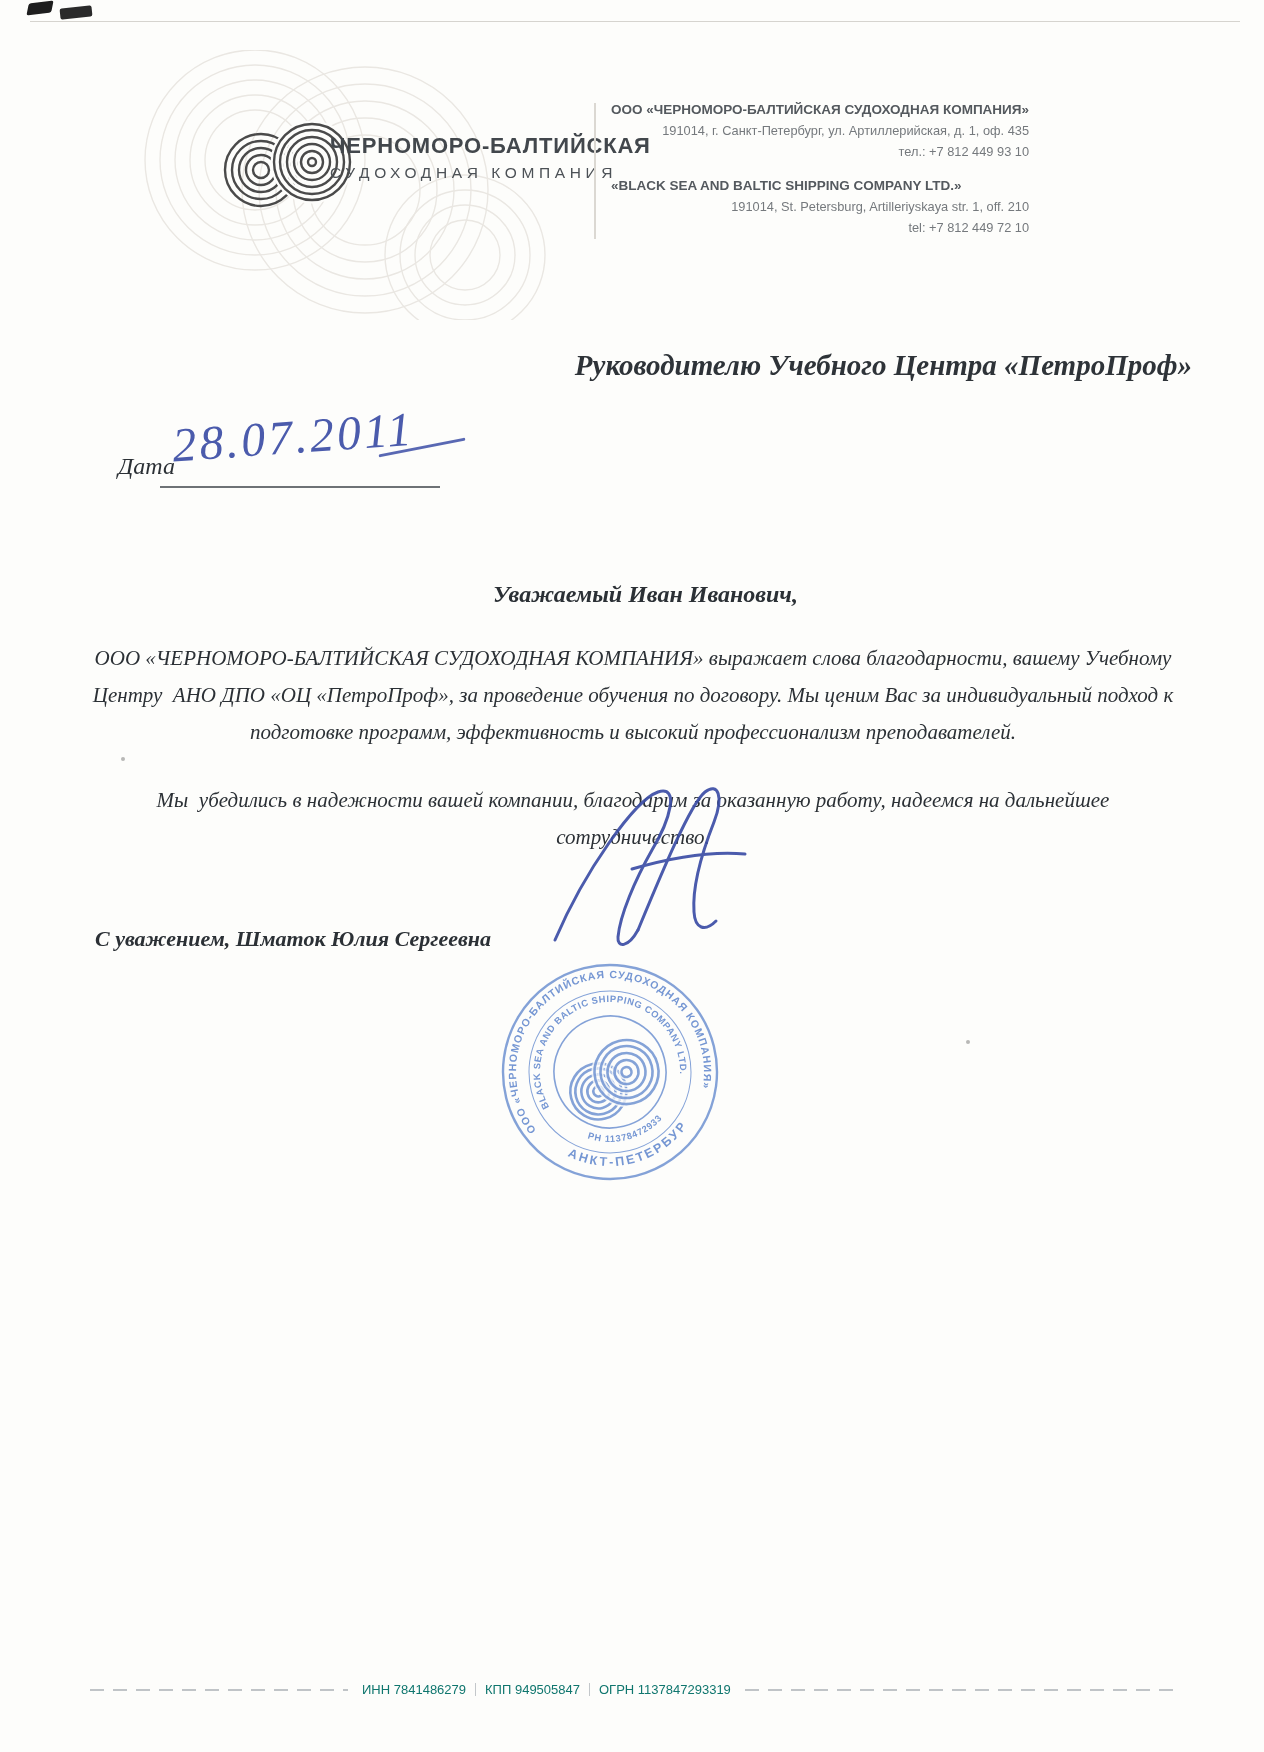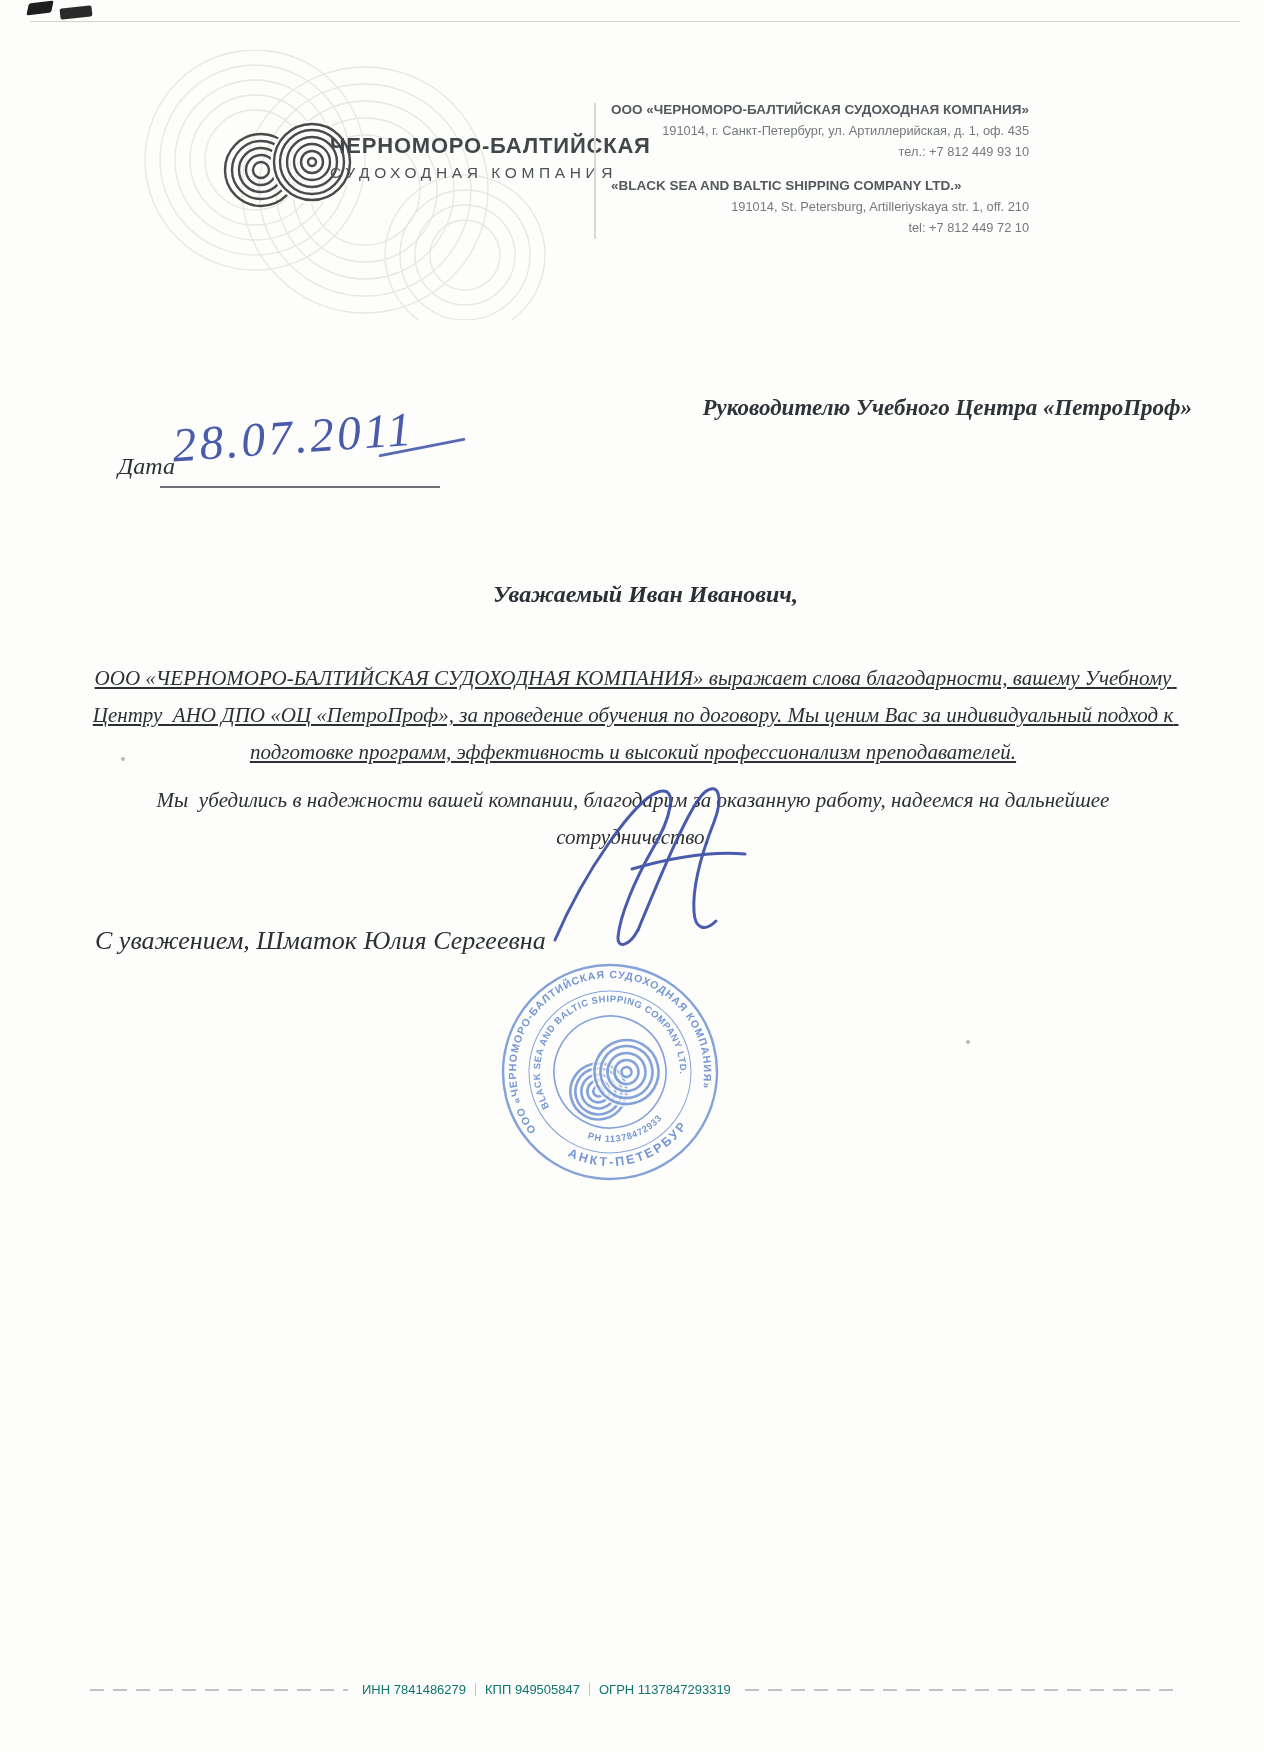--- a/index.html
+++ b/index.html
@@ -19,31 +19,31 @@
   .logo-svg{left:193px; top:100px;}
   .brand{left:330px; top:133px; font-family:"Liberation Sans", sans-serif;}
   .brand-line1{font-size:22px; font-weight:bold; letter-spacing:.8px; color:#42474c;}
   .brand-line2{margin-top:5px; font-size:15.5px; letter-spacing:4.6px; color:#4c5156;}
   .header-divider{left:594px; top:103px; width:2px; height:136px; background:#dbd8d2;}
   .contact{left:611px; top:99px; font-family:"Liberation Sans", sans-serif; line-height:21px;}
   .contact .c-name{font-size:13.5px; font-weight:bold; color:#54595e;}
   .contact .c-line{font-size:12.8px; color:#75797d;text-align:right;}
   .contact .gap{height:13px;}
   
-  .addressee{top:349px; right:72px; font-size:23px; font-weight:bold; font-style:italic; color:#2e3338;margin-top:46px;}
+  .addressee{top:349px; right:72px; font-size:29px; font-weight:bold; font-style:italic; color:#2e3338;}
   .date-label{left:118px; top:453px; font-size:24px; font-style:italic;}
   .date-underline{left:160px; top:486px; width:280px; height:2px; background:#4a4f54; opacity:.8;}
   .date-hand{left:172px; top:409px; font-size:48px; font-style:italic; color:#3c4ea6;
     transform:rotate(-4deg); letter-spacing:3px; opacity:.92;}
   .date-flourish{left:378px; top:446px; width:88px; height:3px; background:#3c4ea6; transform:rotate(-11deg); border-radius:2px; opacity:.85;}
   .salutation{left:493px; top:581px; font-size:24px; font-weight:bold; font-style:italic;}
   .para{left:87px; width:1092px; text-align:center; font-size:21px; font-style:italic; line-height:37px; white-space:pre-wrap;}
-  .para1{top:660px;text-decoration:underline;}
+  .para1{top:640px;}
   .para2{top:782px;}
-  .closing{left:95px; top:926px; font-size:26px; font-weight:normal; font-style:italic;}
+  .closing{left:95px; top:926px; font-size:22px; font-weight:bold; font-style:italic;}
   
   .stamp{left:495px; top:957px; opacity:.86;}
   .stamp text{font-family:"Liberation Sans", sans-serif; font-weight:bold; fill:#4e79c8;}
   .signature{left:540px; top:772px;}
   
   .footer{left:90px; right:86px; top:1682px; display:flex; align-items:center;
     font-family:"Liberation Sans", sans-serif; font-size:13px; color:#0f766e;}
   .f-dash{height:2px; background:repeating-linear-gradient(90deg,#c0c4c7 0 14px,transparent 14px 23px);}
   .f-dash-left{width:258px; margin-right:14px;}
   .f-dash-right{flex:1; margin-left:14px;}

